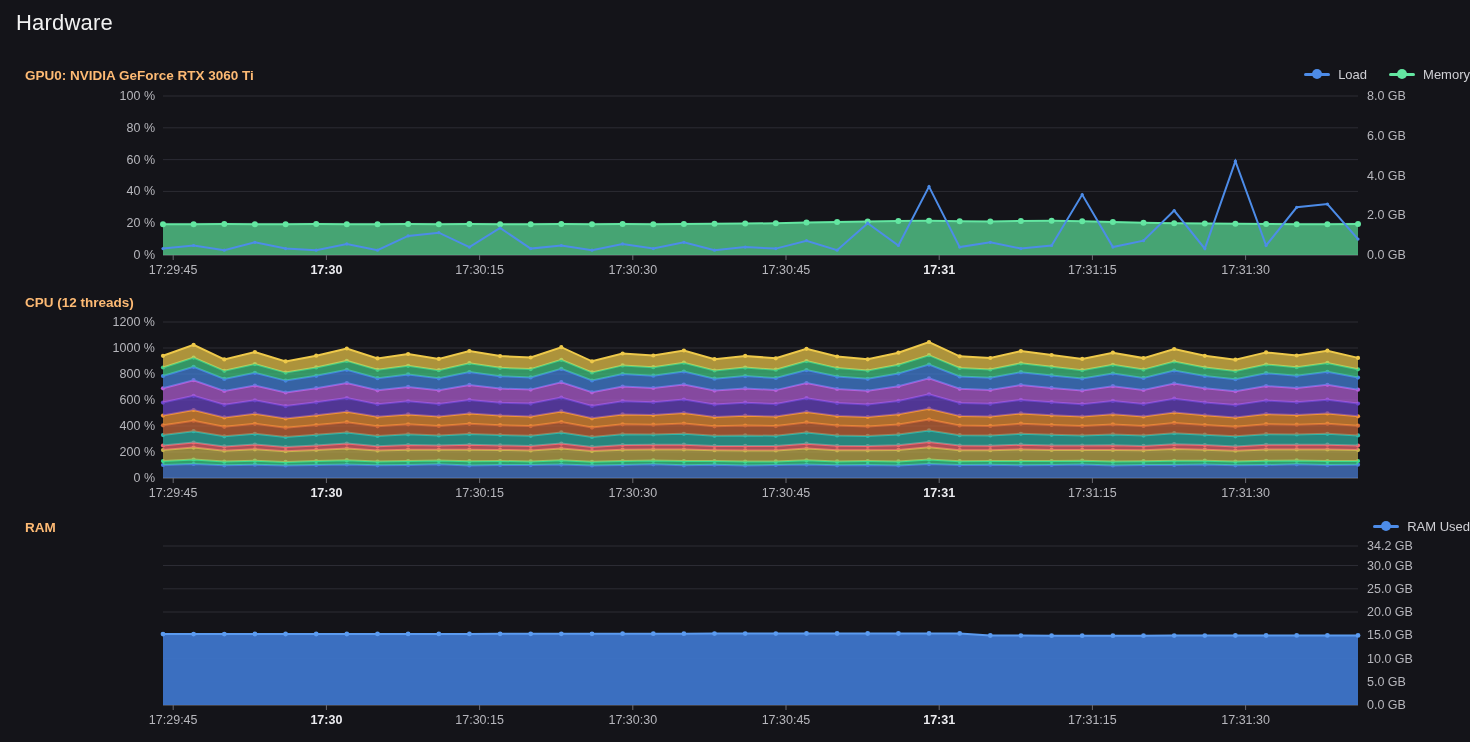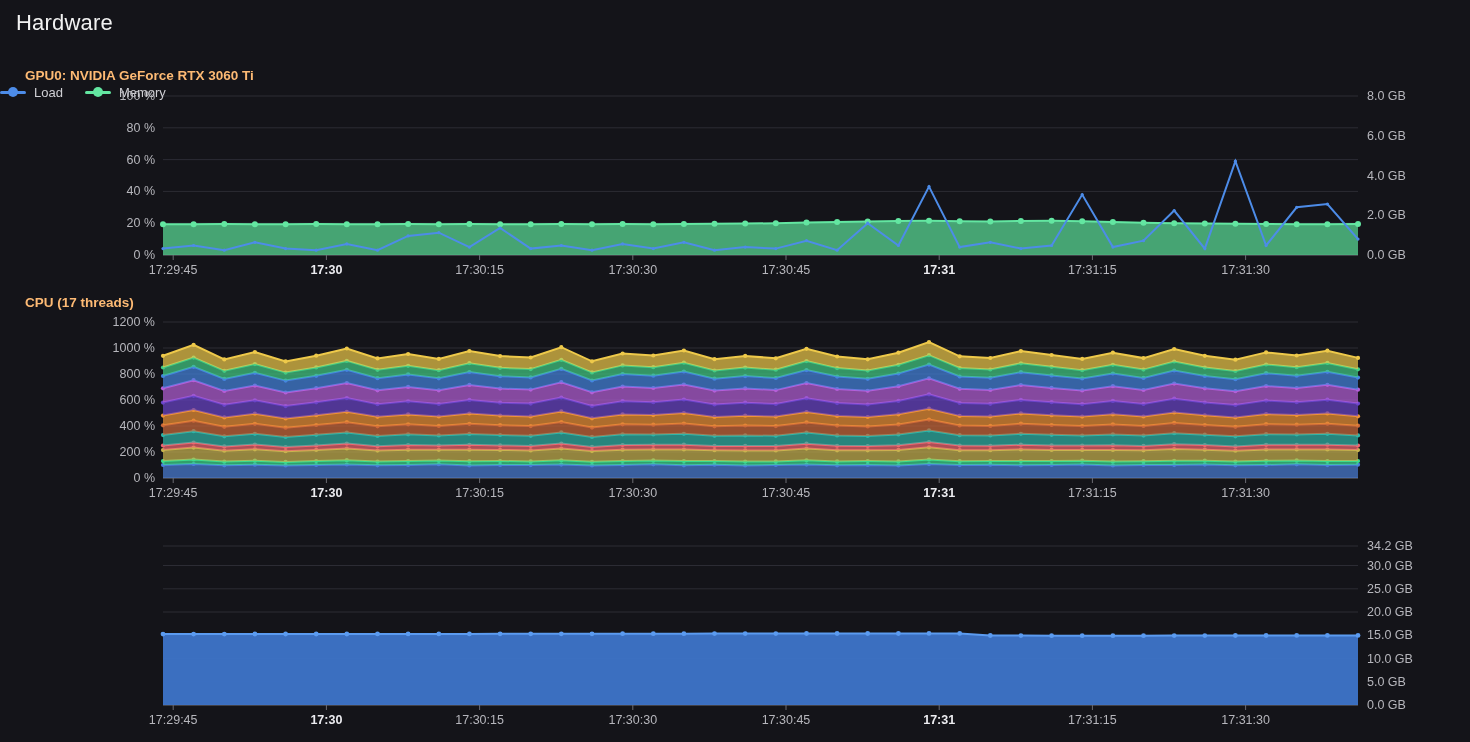--- a/index.html
+++ b/index.html
@@ -2,21 +2,21 @@
 <html><head>
 <meta charset="utf-8">
 <style>
   html,body{margin:0;padding:0;background:#141419;}
   .page{position:relative;width:1470px;height:742px;background:#141419;overflow:hidden;
         font-family:"Liberation Sans",sans-serif;}
   .page-title{position:absolute;left:16px;top:10px;margin:0;font-size:22px;font-weight:400;
         color:#f2f2f2;letter-spacing:.2px;}
   .chart-header{position:absolute;left:0;width:100%;height:22px;}
   .section-title{position:absolute;left:21px;top:0;margin:4px;font-size:13.5px;font-weight:700;color:#fdba74;}
-  .legend{position:absolute;left:0;right:0;top:18px;display:flex;justify-content:flex-start;
+  .legend{position:absolute;left:0;right:0;top:0;display:flex;justify-content:flex-end;
         gap:22px;align-items:center;height:20px;pointer-events:auto;}
   .leg-item{display:flex;align-items:center;gap:8px;cursor:pointer;}
   .leg-marker{position:relative;width:26px;height:10px;display:inline-block;}
   .leg-line{position:absolute;left:0;right:0;top:4px;height:2.5px;background:currentColor;border-radius:2px;}
   .leg-dot{position:absolute;left:8px;top:0;width:10px;height:10px;background:currentColor;border-radius:50%;}
   .leg-label{color:#cfcfd4;font-size:13px;}
   svg.chart{position:absolute;left:0;width:1470px;display:block;}
   svg text{font-family:"Liberation Sans",sans-serif;}
   .grid{stroke:#2c2c34;stroke-width:1;}
   .grid.base{stroke:#6e6e78;}
@@ -163,21 +163,21 @@
       <circle cx="1174.2" cy="122.5" r="1.6" fill="#4d8ce8"></circle>
       <circle cx="1204.8" cy="160.6" r="1.6" fill="#4d8ce8"></circle>
       <circle cx="1235.4" cy="73.2" r="1.6" fill="#4d8ce8"></circle>
       <circle cx="1266.1" cy="157.5" r="1.6" fill="#4d8ce8"></circle>
       <circle cx="1296.7" cy="119.3" r="1.6" fill="#4d8ce8"></circle>
       <circle cx="1327.4" cy="116.1" r="1.6" fill="#4d8ce8"></circle>
       <circle cx="1358.0" cy="151.1" r="1.6" fill="#4d8ce8"></circle>
     </svg>
 
   <div class="chart-header" style="top:291px">
-    <h2 class="section-title">CPU (17 threads)</h2>
+    <h2 class="section-title">CPU (12 threads)</h2>
   </div>
   <svg class="chart" style="top:312px;height:196px" viewBox="0 0 1470 196">
       <line class="grid" x1="163" x2="1358" y1="10.0" y2="10.0"></line>
       <line class="grid" x1="163" x2="1358" y1="36.0" y2="36.0"></line>
       <line class="grid" x1="163" x2="1358" y1="62.0" y2="62.0"></line>
       <line class="grid" x1="163" x2="1358" y1="88.0" y2="88.0"></line>
       <line class="grid" x1="163" x2="1358" y1="114.0" y2="114.0"></line>
       <line class="grid" x1="163" x2="1358" y1="140.0" y2="140.0"></line>
       <line class="grid base" x1="163" x2="1358" y1="166.0" y2="166.0"></line>
       <line class="tick" x1="173.2" x2="173.2" y1="166" y2="171"></line>
@@ -702,20 +702,32 @@
       <circle cx="1143.5" cy="46.1" r="2.1" fill="#eec94a"></circle>
       <circle cx="1174.2" cy="37.0" r="2.1" fill="#eec94a"></circle>
       <circle cx="1204.8" cy="43.8" r="2.1" fill="#eec94a"></circle>
       <circle cx="1235.4" cy="47.7" r="2.1" fill="#eec94a"></circle>
       <circle cx="1266.1" cy="40.4" r="2.1" fill="#eec94a"></circle>
       <circle cx="1296.7" cy="43.5" r="2.1" fill="#eec94a"></circle>
       <circle cx="1327.4" cy="38.7" r="2.1" fill="#eec94a"></circle>
       <circle cx="1358.0" cy="45.9" r="2.1" fill="#eec94a"></circle>
     </svg>
 
+  <div class="chart-header" style="top:516px">
+    <h2 class="section-title">RAM</h2>
+    <div class="legend">
+        <span class="leg-item">
+          <span class="leg-marker" style="color:#4d8ce8">
+            <span class="leg-line"></span>
+            <span class="leg-dot"></span>
+          </span>
+          <span class="leg-label">RAM Used</span>
+        </span>
+      </div>
+  </div>
   <svg class="chart" style="top:536px;height:200px" viewBox="0 0 1470 200">
       <line class="grid" x1="163" x2="1358" y1="10.0" y2="10.0"></line>
       <line class="grid" x1="163" x2="1358" y1="29.5" y2="29.5"></line>
       <line class="grid" x1="163" x2="1358" y1="52.8" y2="52.8"></line>
       <line class="grid" x1="163" x2="1358" y1="76.0" y2="76.0"></line>
       <line class="grid" x1="163" x2="1358" y1="99.3" y2="99.3"></line>
       <line class="grid" x1="163" x2="1358" y1="122.5" y2="122.5"></line>
       <line class="grid" x1="163" x2="1358" y1="145.8" y2="145.8"></line>
       <line class="grid base" x1="163" x2="1358" y1="169.0" y2="169.0"></line>
       <line class="tick" x1="173.2" x2="173.2" y1="169" y2="174"></line>

